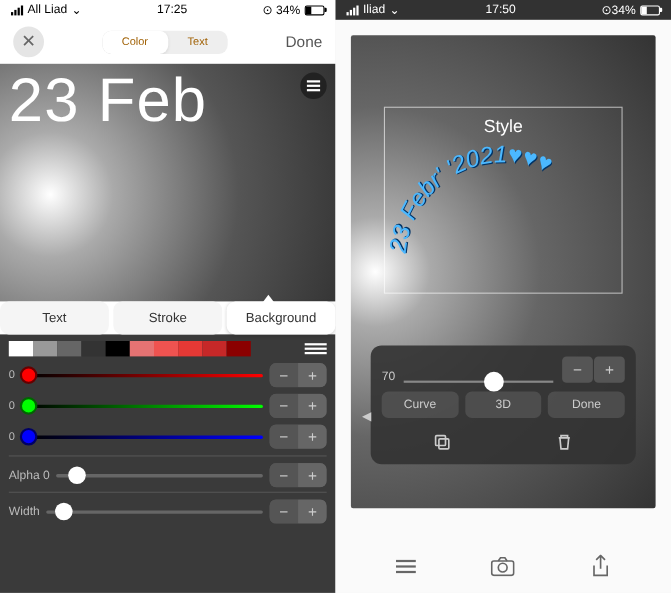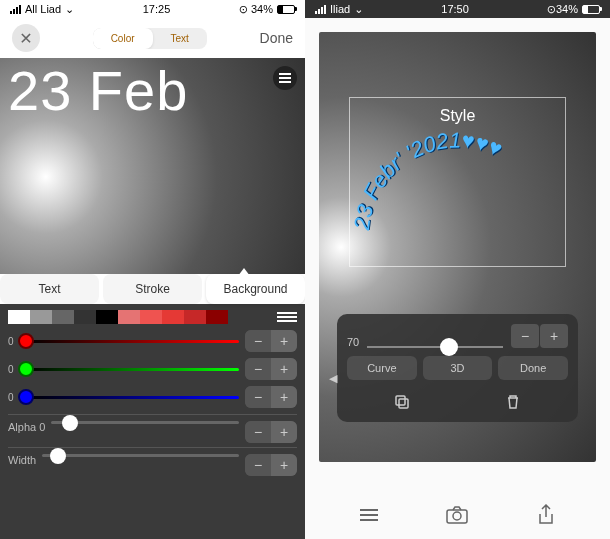--- a/index.html
+++ b/index.html
@@ -45,21 +45,21 @@
 .slider-track.blue{background:linear-gradient(90deg,#000,#00f)}
 .slider-track.plain{background:#666}
 .slider-thumb{position:absolute;left:0;top:50%;transform:translate(-50%,-50%);width:16px;height:16px;border-radius:50%;cursor:pointer}
 .slider-thumb.red{background:#f00;border:2px solid #600}
 .slider-thumb.green{background:#0f0;border:2px solid #060}
 .slider-thumb.blue{background:#00f;border:2px solid #006}
 .slider-thumb.white{background:#fff}
 .stepper{display:flex;background:#555;border-radius:6px;overflow:hidden}
 .stepper button{width:26px;height:22px;background:#555;border:none;color:#ccc;font-size:14px;cursor:pointer}
 .stepper button.plus{background:#666}
-.alpha-row,.width-row{color:#bbb;font-size:11px;display:flex;gap:6px;margin-top:4px;padding-top:6px;border-top:1px solid #555}
+.alpha-row,.width-row{color:#bbb;font-size:11px;display:flex;align-items:center;gap:6px;margin-top:4px;padding-top:6px;border-top:1px solid #555}
 .alpha-label{white-space:nowrap}
 .right-canvas{margin:14px 14px 0;height:430px;background:radial-gradient(circle at 8% 50%,#fff 0%,#aaa 15%,#666 45%,#333 100%);position:relative;border-radius:2px}
 .sel-box{position:absolute;top:65px;left:30px;right:30px;height:170px;border:1px solid rgba(255,255,255,.6)}
 .narv{position:absolute;top:75px;left:0;right:0;text-align:center;color:#fff;font-size:16px}
 .ctrl-panel{position:absolute;bottom:40px;left:18px;right:18px;background:rgba(50,50,50,.9);border-radius:10px;padding:10px}
 .ctrl-slider{display:flex;align-items:flex-end;gap:8px;margin-bottom:8px}
 .ctrl-val{color:#ccc;font-size:11px}
 .ctrl-track{flex:1;height:2px;background:#888;position:relative}
 .ctrl-thumb{position:absolute;left:60%;top:50%;transform:translate(-50%,-50%);width:18px;height:18px;border-radius:50%;background:#fff;cursor:pointer}
 .ctrl-step{display:flex;gap:1px}

